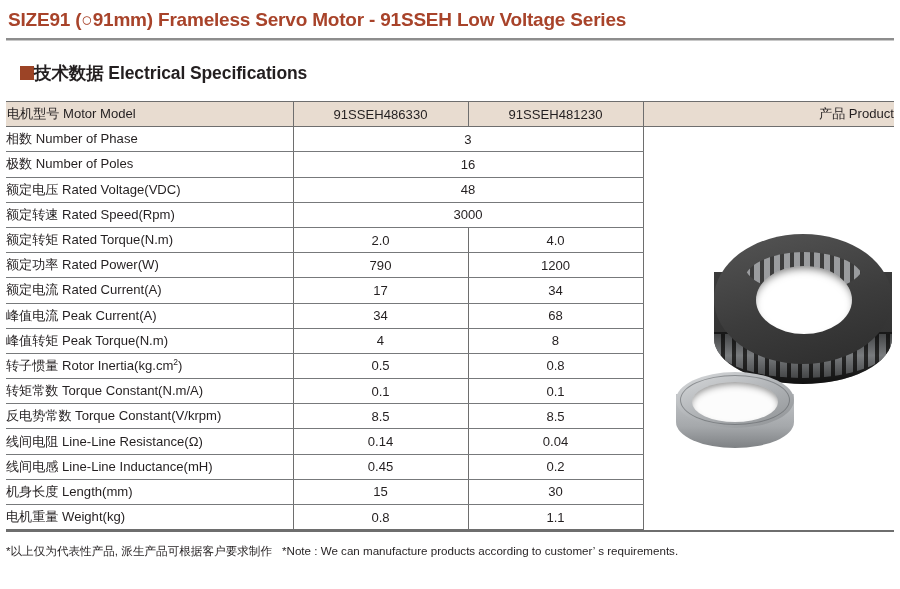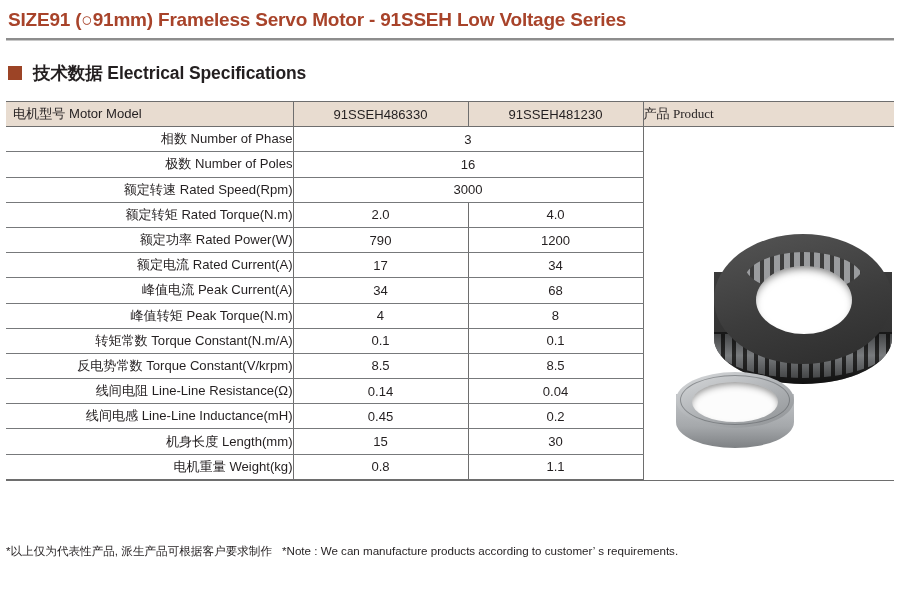--- a/index.html
+++ b/index.html
@@ -30,22 +30,21 @@
   .title-rule-thin {
     height: 1px;
     background: #c8c8c8;
     margin: 0 6px;
   }
 
   
   .section-head {
     display: flex;
     align-items: center;
-    gap: 11px;
-    padding: 20px 0 0 8px;
+    padding: 20px 0 0 20px;
   }
   .section-bullet {
     width: 14px;
     height: 14px;
     background: #9c4426;
     flex: 0 0 auto;
   }
   .section-title {
     font-size: 17.5px;
     font-weight: bold;
@@ -79,27 +78,27 @@
   }
 
   
   .hdr th {
     background: #e8dcd0;
     border-top: 1.4px solid #6e6e6e;
     border-bottom: 1.4px solid #6e6e6e;
     height: 29px;
     font-size: 13.4px;
   }
-  .hdr th.h-label { text-align: left; padding-left: 7px; border-right: 1.4px solid #6e6e6e; }
+  .hdr th.h-label { text-align: left; padding-left: 1px; border-right: 1.4px solid #6e6e6e; }
   .hdr th.h-model { text-align: center; border-right: 1.4px solid #6e6e6e; }
-  .hdr th.h-prod  { text-align: left; font-family: Liberation Serif, serif; }
+  .hdr th.h-prod  { text-align: right; }
 
   
   td.lbl {
-    text-align: right;
+    text-align: left;
     padding-left: 7px;
     border-bottom: 1px solid #77797b;
     border-right: 1.4px solid #6e6e6e;
     white-space: nowrap;
   }
   td.val {
     text-align: center;
     border-bottom: 1px solid #77797b;
   }
   td.val.sep { border-right: 1.4px solid #6e6e6e; }
@@ -275,20 +274,25 @@
           <td class="lbl">相数 Number of Phase</td>
           <td class="val right-edge" colspan="2">3</td>
           <td class="prodcell"></td>
         </tr>
         <tr>
           <td class="lbl">极数 Number of Poles</td>
           <td class="val right-edge" colspan="2">16</td>
           <td class="prodcell"></td>
         </tr>
         <tr>
+          <td class="lbl">额定电压 Rated Voltage(VDC)</td>
+          <td class="val right-edge" colspan="2">48</td>
+          <td class="prodcell"></td>
+        </tr>
+        <tr>
           <td class="lbl">额定转速 Rated Speed(Rpm)</td>
           <td class="val right-edge" colspan="2">3000</td>
           <td class="prodcell"></td>
         </tr>
         <tr>
           <td class="lbl">额定转矩 Rated Torque(N.m)</td>
           <td class="val sep">2.0</td>
           <td class="val right-edge">4.0</td>
           <td class="prodcell"></td>
         </tr>
@@ -307,20 +311,26 @@
         <tr>
           <td class="lbl">峰值电流 Peak Current(A)</td>
           <td class="val sep">34</td>
           <td class="val right-edge">68</td>
           <td class="prodcell"></td>
         </tr>
         <tr>
           <td class="lbl">峰值转矩 Peak Torque(N.m)</td>
           <td class="val sep">4</td>
           <td class="val right-edge">8</td>
+          <td class="prodcell"></td>
+        </tr>
+        <tr>
+          <td class="lbl">转子惯量 Rotor Inertia(kg.cm<sup>2</sup>)</td>
+          <td class="val sep">0.5</td>
+          <td class="val right-edge">0.8</td>
           <td class="prodcell"></td>
         </tr>
         <tr>
           <td class="lbl">转矩常数 Torque Constant(N.m/A)</td>
           <td class="val sep">0.1</td>
           <td class="val right-edge">0.1</td>
           <td class="prodcell"></td>
         </tr>
         <tr>
           <td class="lbl">反电势常数 Torque Constant(V/krpm)</td>

